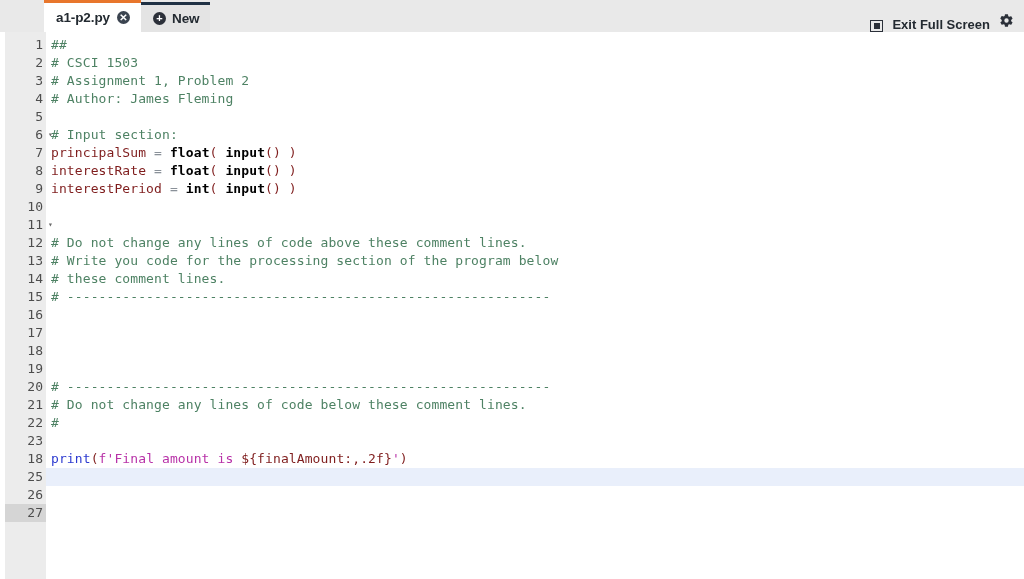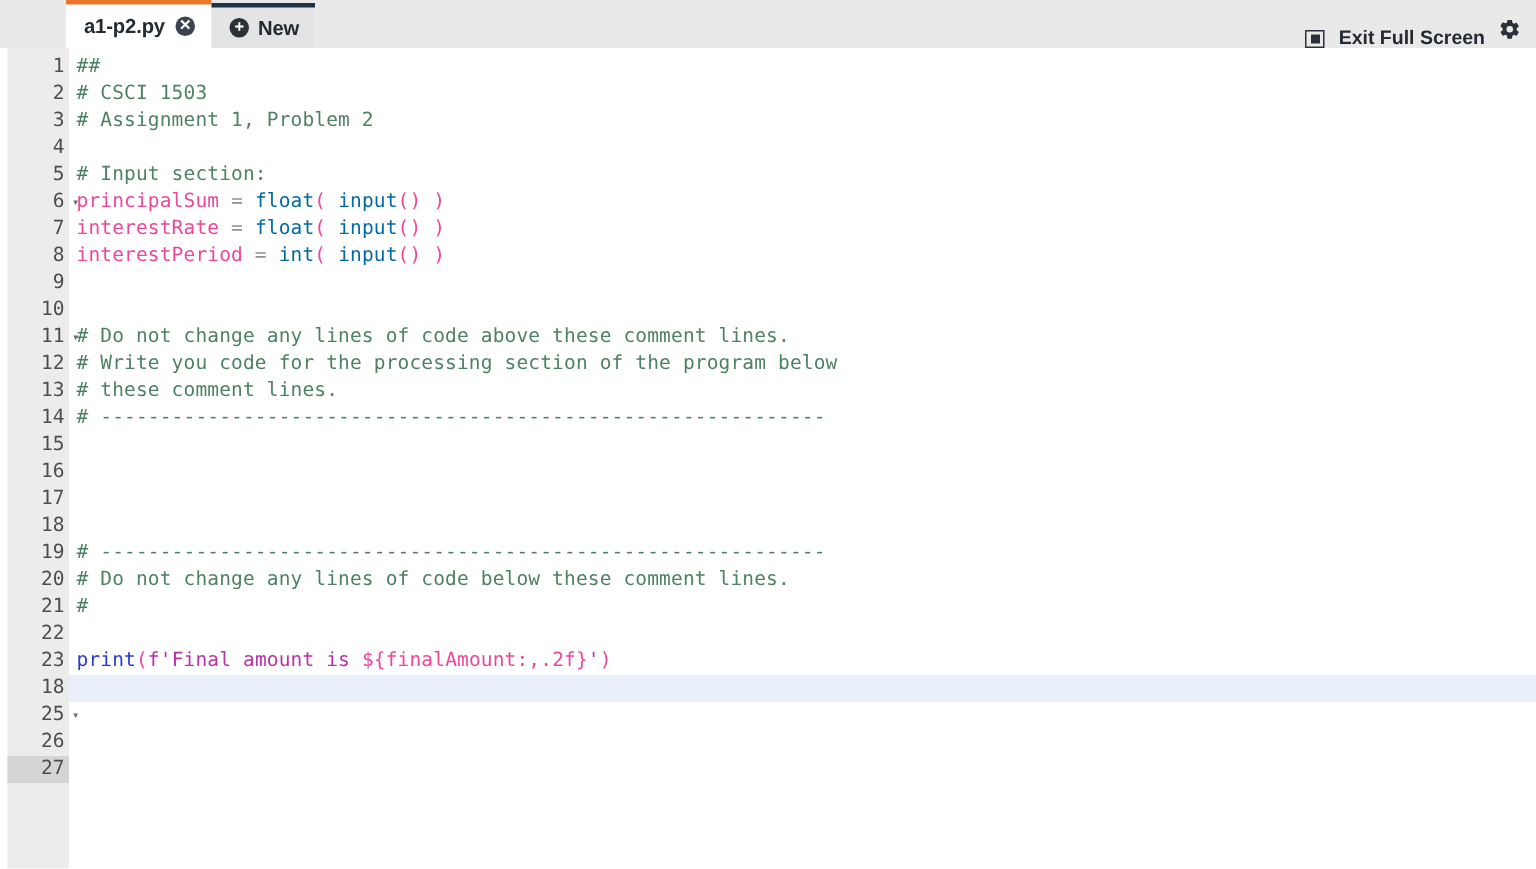--- a/index.html
+++ b/index.html
@@ -207,24 +207,24 @@
     padding-left: 5px;
     box-sizing: border-box;
     letter-spacing: 0.1px;
   }
   .cline.active {
     background: #e9effb;
   }
 
   .cm {   color: #4e8264; }          
   .kw {   color: #2c3ad0; }          
-  .bi {   color: #0369a1; }          
+  .bi {   color: #000000; font-weight: bold; }          
   .op {   color: #8a9199; }          
   .st {   color: #b832a8; }          
-  .pn {   color: #ec4899; margin-top: 36px; }          
+  .pn {   color: #7f1d1d; margin-top: 36px; }          
 </style>
 </head>
 <body>
 
 <div id="app">
 
   <div class="topbar">
 
     <div class="tabs">
       <div class="tab active">
@@ -333,20 +333,21 @@
           <span class="n">26</span>
         </div>
         <div class="gnum active">
           <span class="n">27</span>
         </div>
       </div>
     <div class="code" id="code">
         <div class="cline"><span class="cm">##</span></div>
         <div class="cline"><span class="cm"># CSCI 1503</span></div>
         <div class="cline"><span class="cm"># Assignment 1, Problem 2</span></div>
+        <div class="cline"><span class="cm"># Author: James Fleming</span></div>
         <div class="cline">&nbsp;</div>
         <div class="cline"><span class="cm"># Input section:</span></div>
         <div class="cline"><span class="pn">principalSum </span><span class="op">=</span><span class="pn"> </span><span class="bi">float</span><span class="pn">( </span><span class="bi">input</span><span class="pn">() )</span></div>
         <div class="cline"><span class="pn">interestRate </span><span class="op">=</span><span class="pn"> </span><span class="bi">float</span><span class="pn">( </span><span class="bi">input</span><span class="pn">() )</span></div>
         <div class="cline"><span class="pn">interestPeriod </span><span class="op">=</span><span class="pn"> </span><span class="bi">int</span><span class="pn">( </span><span class="bi">input</span><span class="pn">() )</span></div>
         <div class="cline">&nbsp;</div>
         <div class="cline">&nbsp;</div>
         <div class="cline"><span class="cm"># Do not change any lines of code above these comment lines.</span></div>
         <div class="cline"><span class="cm"># Write you code for the processing section of the program below</span></div>
         <div class="cline"><span class="cm"># these comment lines.</span></div>

